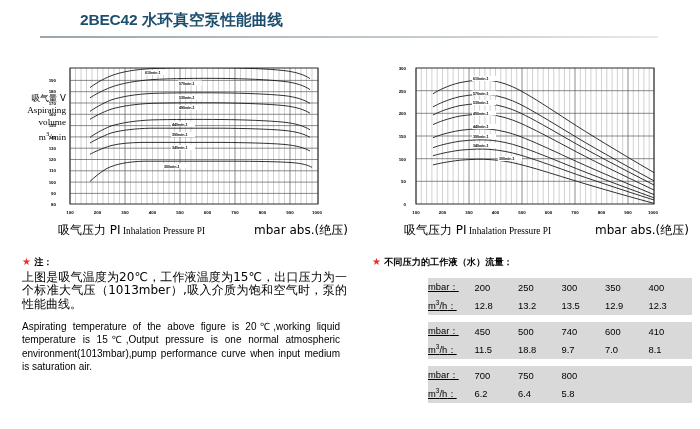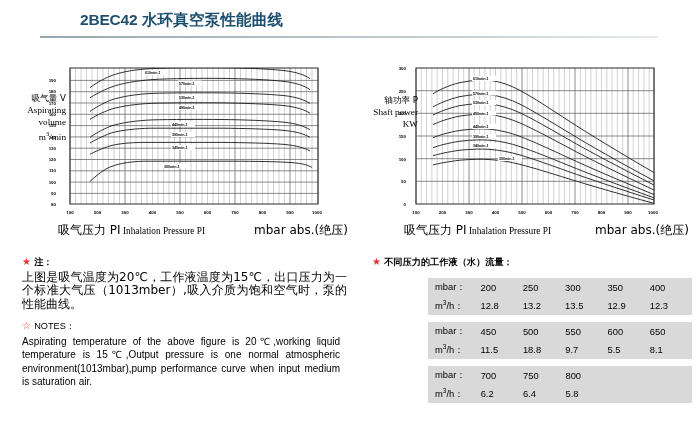--- a/index.html
+++ b/index.html
@@ -75,21 +75,21 @@
   .r-h-en{font-family:"Liberation Sans", sans-serif;font-size:8.9px;color:#000;margin-top:3px;}
 
   .tbl{
     margin-top:9px;background:#d9d9d9;
     width:264px;margin-left:56px;
     border-collapse:collapse;
     font-family:"Liberation Sans", sans-serif;
     font-size:9.4px;color:#000;
   }
   .tbl td{padding:2.5px 0 2.5px 0;white-space:nowrap;}
-  .tbl .lab{width:46px;padding-left:7px;}
+  .tbl .lab{width:46px;text-decoration:underline;}
   .tbl .val{width:43px;}
   .tbl sup{font-size:6.5px;}
   .tspace{height:7px;}
 
   svg{display:block;}
   .curve{fill:none;stroke:#1a1a1a;stroke-width:.9;}
   .glineM{stroke:#4d4d4d;stroke-width:.65;}
   .glinem{stroke:#8c8c8c;stroke-width:.4;}
   .frame{fill:none;stroke:#2b2b2b;stroke-width:1;}
   .ttxt{font-family:"Liberation Sans", sans-serif;font-size:4.4px;fill:#000;font-weight:bold;}
@@ -247,25 +247,20 @@
     <div class="xcap" style="left:26px;top:160px;">
       <span class="cn">吸气压力 PI</span>
       <span>Inhalation Pressure PI</span>
     </div>
     <div class="xcap" style="left:222px;top:160px;">
       <span class="cn">mbar abs.(绝压)</span>
     </div>
   </div>
 
   <div class="chart-block" id="chart2">
-    <div class="axis-label" style="left:-22px;top:32px;width:72px;">
-      <div class="cn">轴功率 P</div>
-      <div>Shaft power</div>
-      <div>KW</div>
-    </div>
 
     <svg width="300" height="170" viewBox="0 0 300 170">
       <defs>
           <clipPath id="cp2">
             <rect x="48" y="6" width="238" height="136"></rect>
           </clipPath>
         </defs>
       <g>
         <line class="glinem" x1="53.3" y1="6" x2="53.3" y2="142"></line>
           <line class="glinem" x1="58.6" y1="6" x2="58.6" y2="142"></line>
@@ -385,24 +380,20 @@
     </div>
   </div>
 
   <div class="notes">
     <div class="note-h">
       <span class="star">★</span>
       <span>注：</span>
     </div>
     <div class="note-cn">上图是吸气温度为20℃，工作液温度为15℃，出口压力为一个标准大气压（1013mber）,吸入介质为饱和空气时，泵的性能曲线。</div>
     <div class="gap"></div>
-    <div class="note-h">
-      <span class="star-o">☆</span>
-      <span style="font-family:'Liberation Sans',sans-serif;font-weight:normal;">NOTES：</span>
-    </div>
     <div class="note-en">Aspirating temperature of the above figure is 20℃,working liquid temperature is 15℃,Output pressure is one normal atmospheric environment(1013mbar),pump performance curve when input medium is saturation air.</div>
   </div>
 
   <div class="rblock">
     <div class="r-h-cn">
       <span class="star">★</span>
       <span>不同压力的工作液（水）流量：</span>
     </div>
 
     <table class="tbl">
@@ -426,30 +417,30 @@
     </tbody>
       </table>
     <div class="tspace"></div>
 
     <table class="tbl" style="margin-top:0;">
       <tbody>
           <tr>
         <td class="lab">mbar<span>：</span></td>
         <td class="val">450</td>
         <td class="val">500</td>
-        <td class="val">550</td>
+        <td class="val">740</td>
         <td class="val">600</td>
-        <td class="val">650</td>
+        <td class="val">410</td>
       </tr>
       <tr>
         <td class="lab">m<sup>3</sup>/h<span>：</span></td>
         <td class="val">11.5</td>
         <td class="val">18.8</td>
         <td class="val">9.7</td>
-        <td class="val">5.5</td>
+        <td class="val">7.0</td>
         <td class="val">8.1</td>
       </tr>
     </tbody>
       </table>
     <div class="tspace"></div>
 
     <table class="tbl" style="margin-top:0;">
       <tbody>
           <tr>
         <td class="lab">mbar<span>：</span></td>

